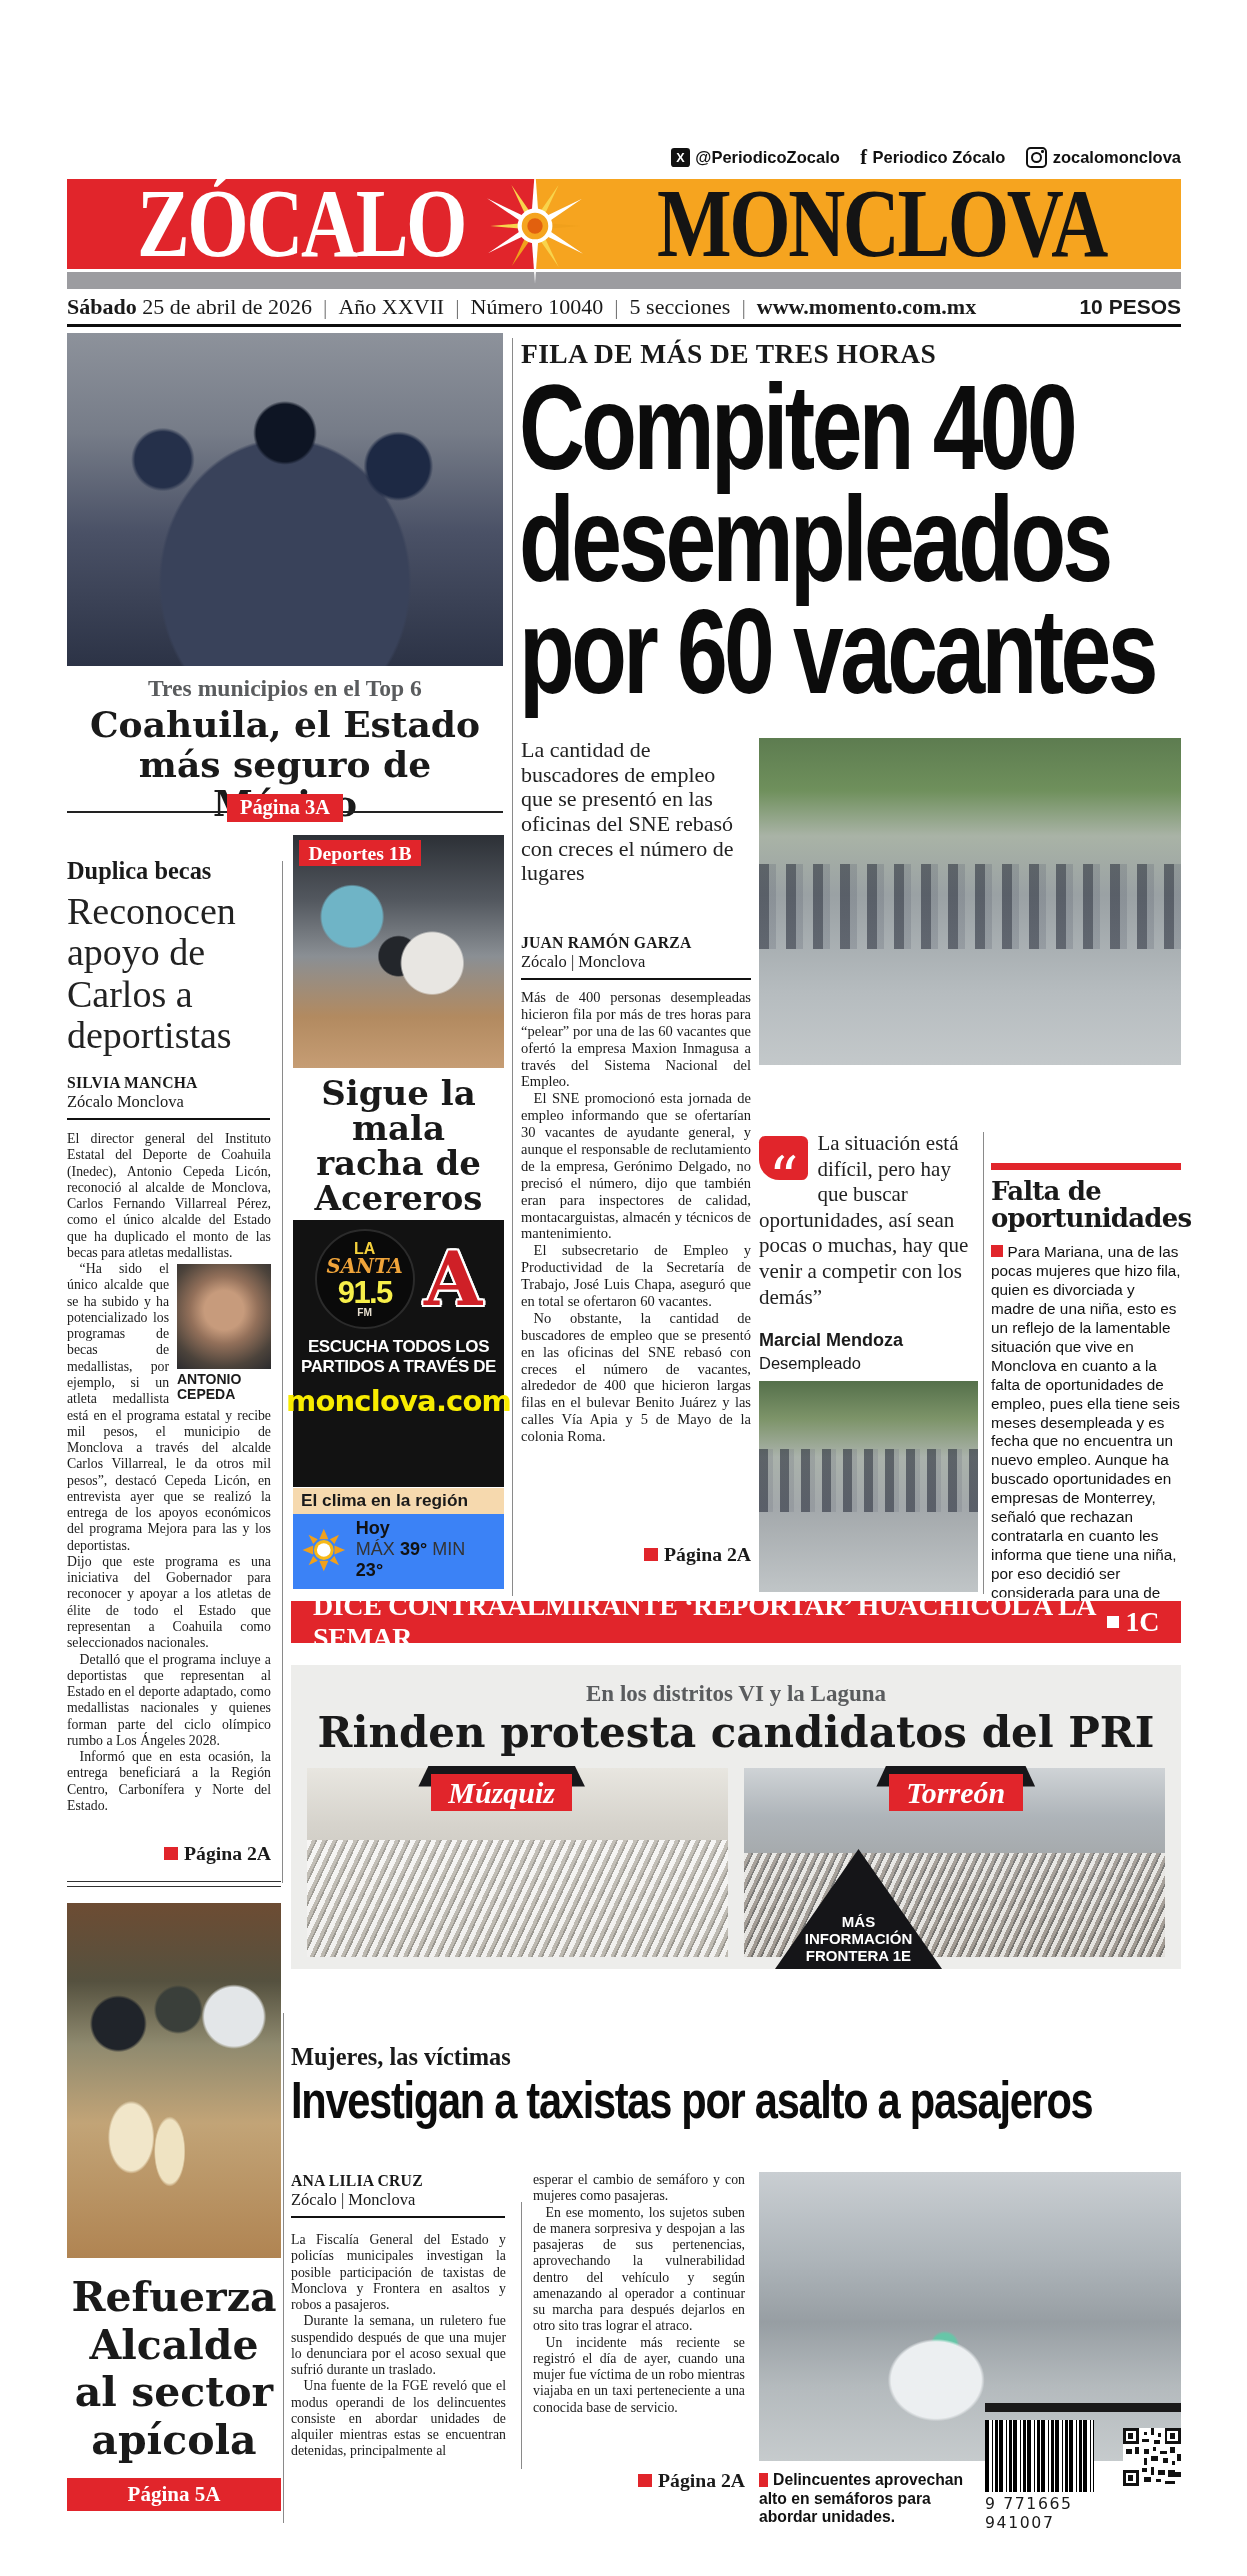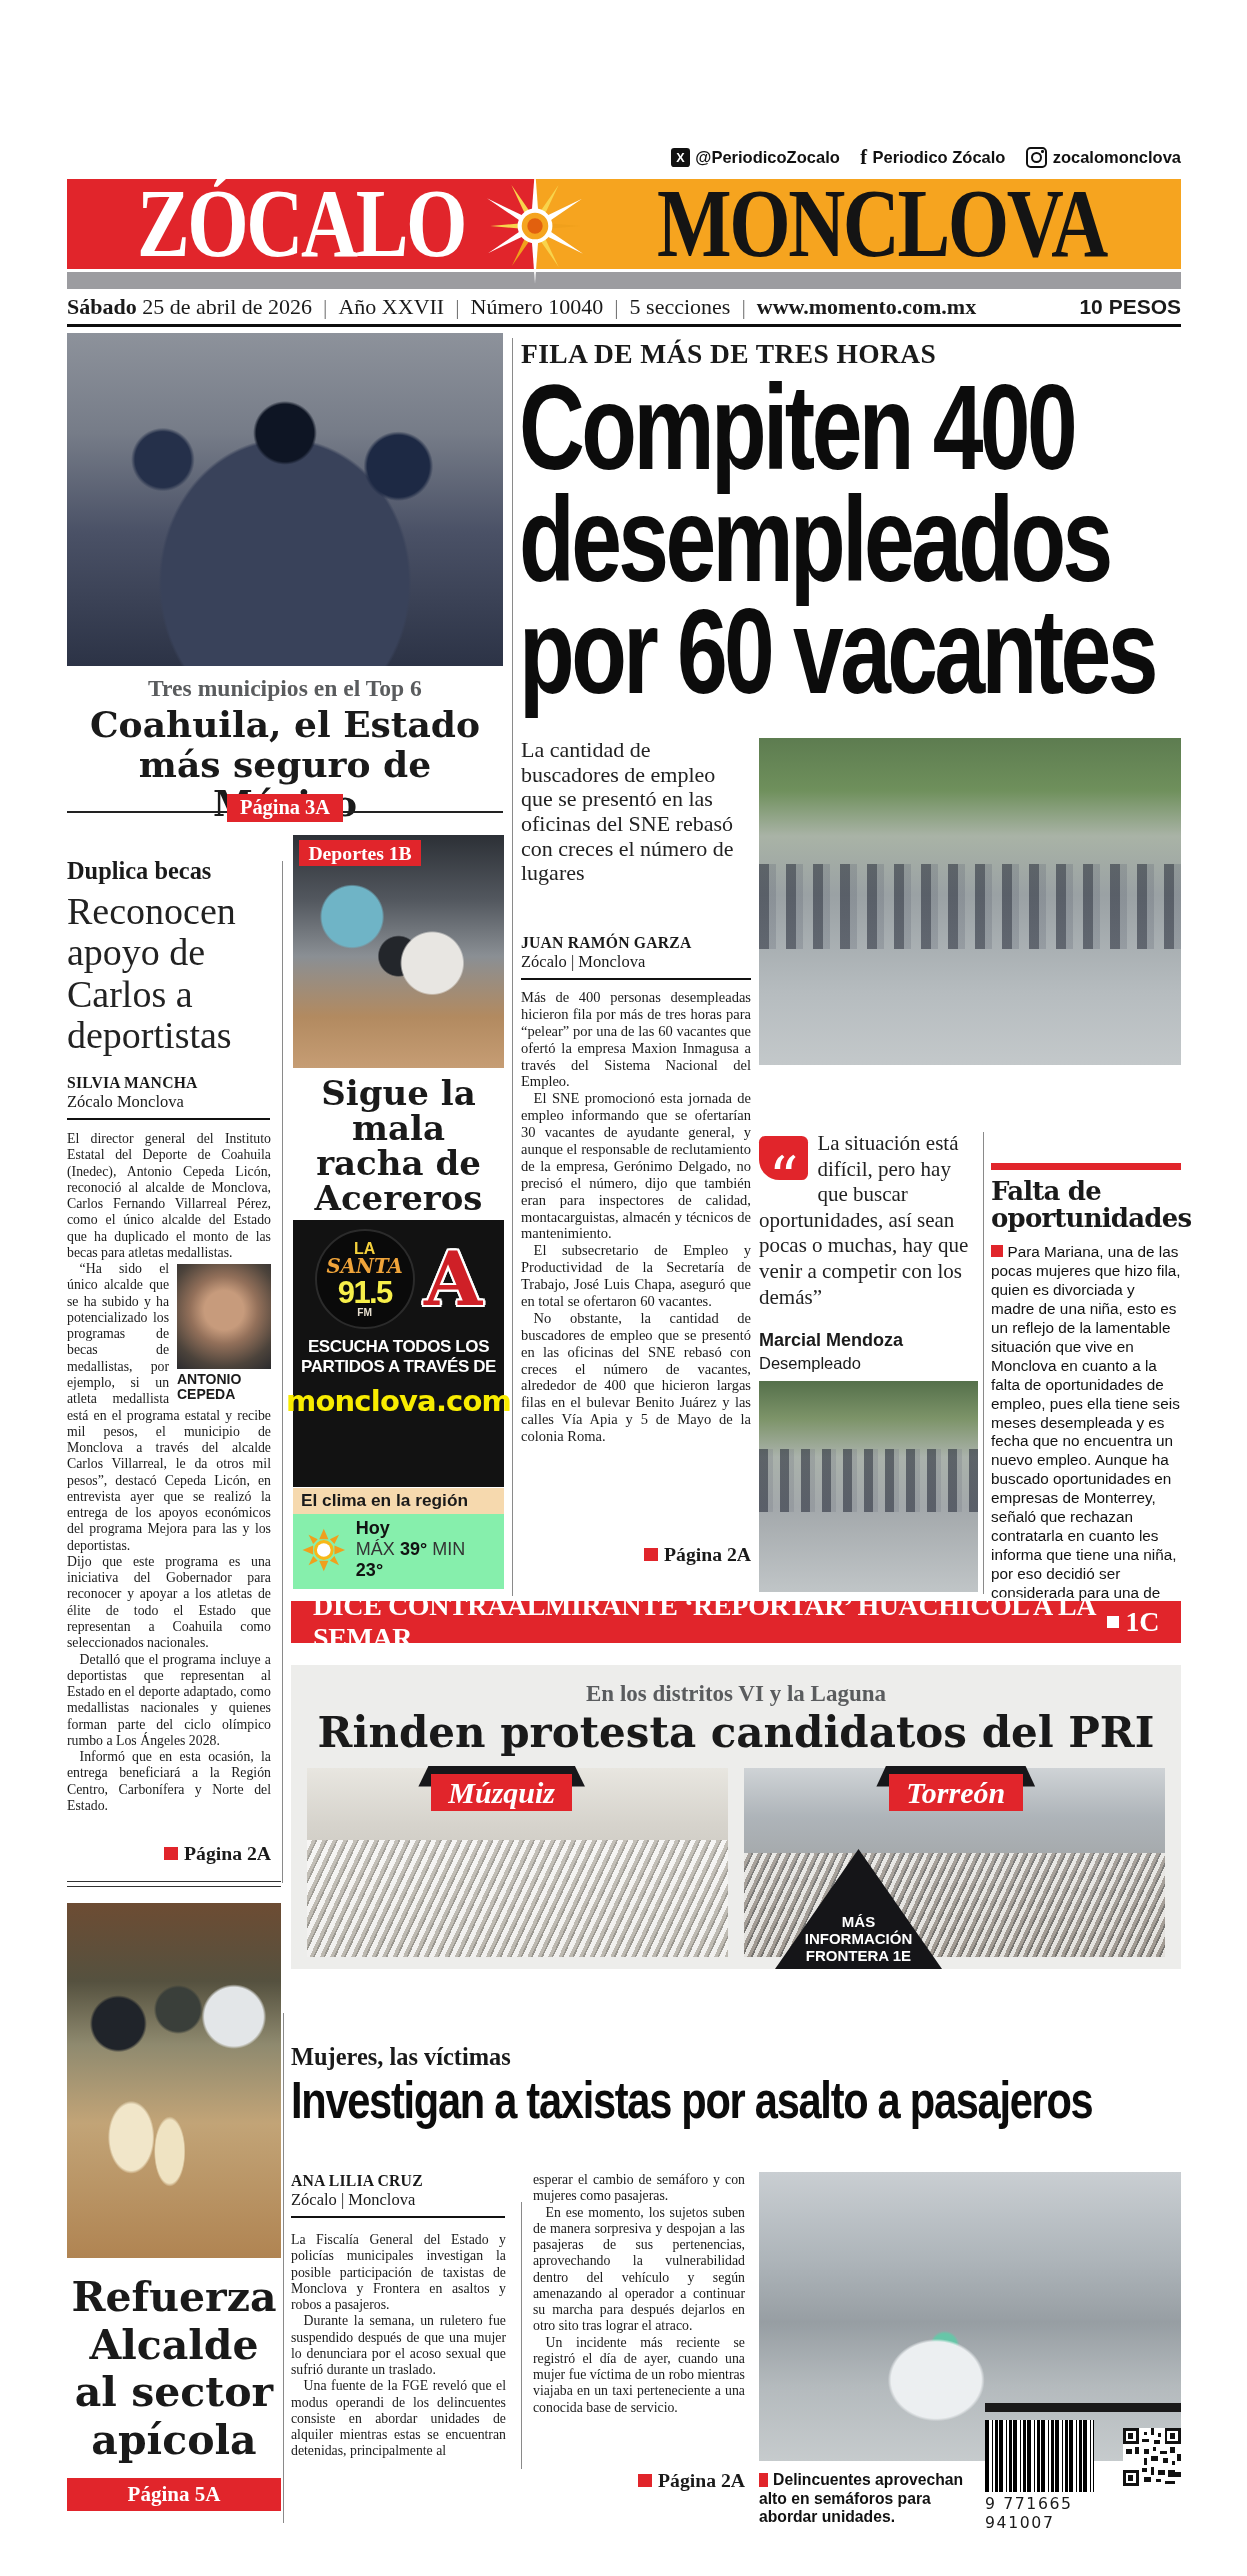--- a/index.html
+++ b/index.html
@@ -94,21 +94,21 @@
   .santa{width:96px;height:96px;border-radius:50%;background:#0a0a0a;border:2.4px solid #2b2b2b;
          display:flex;flex-direction:column;align-items:center;justify-content:center;line-height:1;}
   .santa .la{color:#f5d13c;font-size:16px;font-weight:700;font-family:"Liberation Sans",sans-serif;}
   .santa .st{color:#f0a43a;font-size:19.7px;font-weight:700;font-style:italic;font-family:"DejaVu Serif",serif;}
   .santa .fq{color:#f7ef4a;font-size:31px;font-weight:700;font-family:"Liberation Sans",sans-serif;letter-spacing:-1.6px;}
   .santa .fm{color:#e8e0d0;font-size:10.2px;font-weight:700;font-family:"Liberation Sans",sans-serif;}
   .teamA{font-family:"DejaVu Serif",serif;font-weight:700;font-size:75px;line-height:1;color:#cf2027;
          text-shadow:-2.4px 0 #fff,2.4px 0 #fff,0 -2.4px #fff,0 2.4px #fff,-1.6px -1.6px #fff,1.6px 1.6px #fff,1.6px -1.6px #fff,-1.6px 1.6px #fff;}
   .adline{font-family:"Liberation Sans",sans-serif;font-weight:700;font-size:17px;line-height:1.18;text-align:center;margin-top:7.9px;letter-spacing:-0.4px;}
   .adsite{font-family:"DejaVu Sans","Liberation Sans",sans-serif;font-weight:700;font-size:29px;color:#f8ec00;margin-top:6.3px;letter-spacing:-0.8px;}
-  .weather{left:293px;top:1488px;width:211px;background:#86efac;}
+  .weather{left:293px;top:1488px;width:211px;background:#3b82f6;}
   .weather .wh{background:#f6d9ae;font-family:"Liberation Sans",sans-serif;font-weight:700;font-size:17.3px;padding:2.4px 7.9px;}
   .weather .wc{display:flex;align-items:center;gap:9.4px;padding:4.7px 7.9px 7.9px;}
   .weather .wt{font-family:"Liberation Sans",sans-serif;font-size:18px;color:#333;}
   .weather .wt .d{font-weight:700;color:#111;}
   .weather .wt .v{font-weight:700;color:#111;}
 
   
   .main-kick{left:521px;top:338px;font-size:27.5px;letter-spacing:0.4px;}
   .hl-wrap{left:519px;top:371px;}
   .hl-line{font-family:"Liberation Sans","DejaVu Sans",sans-serif;font-weight:700;font-size:120px;

